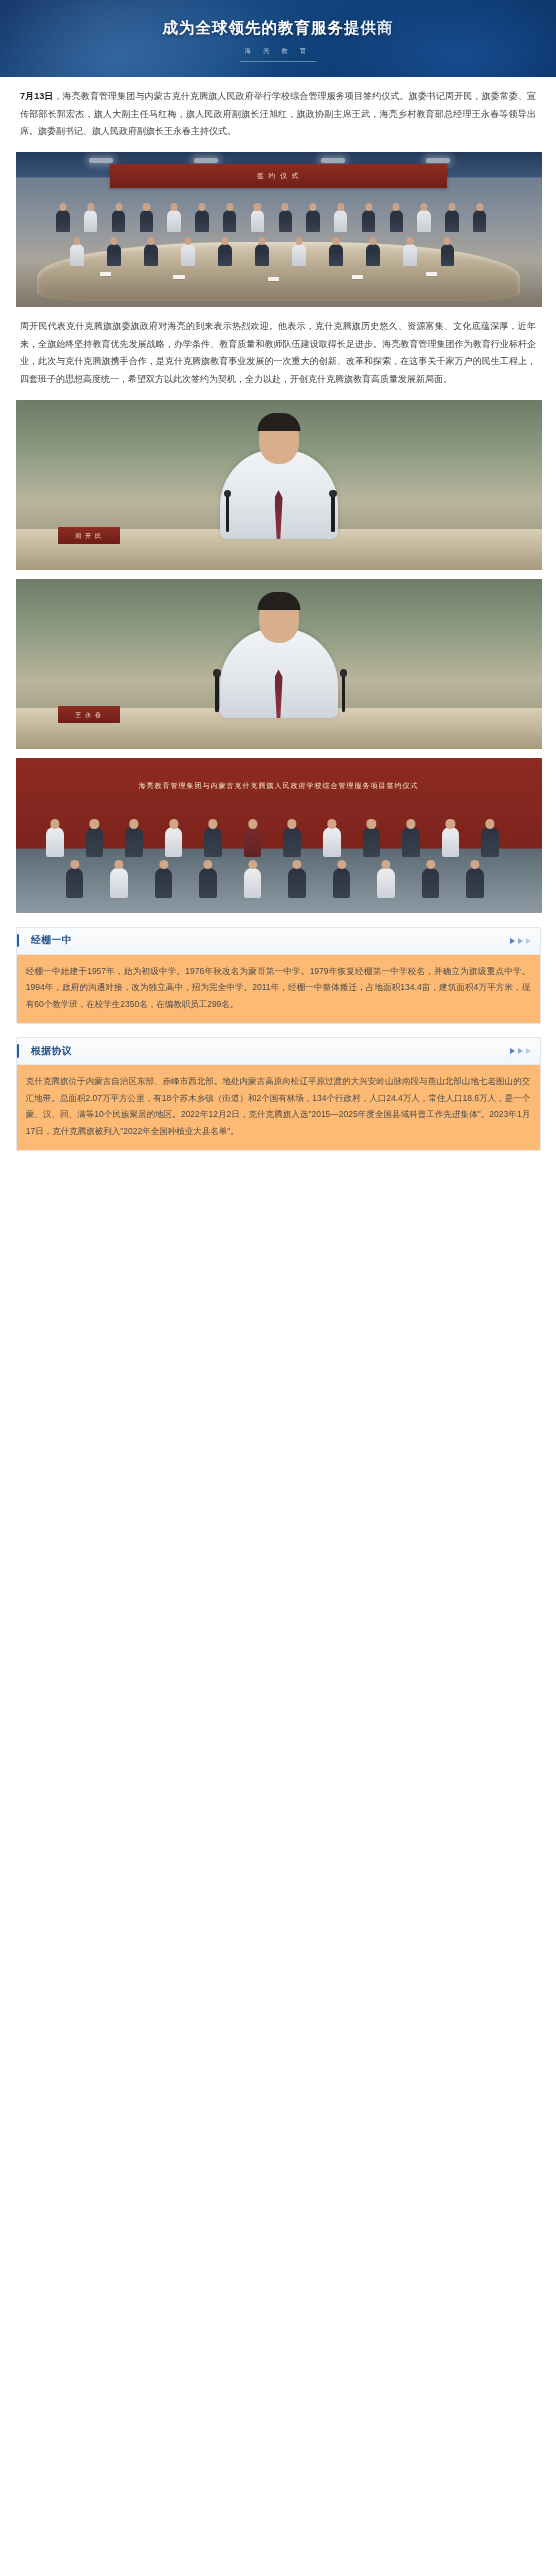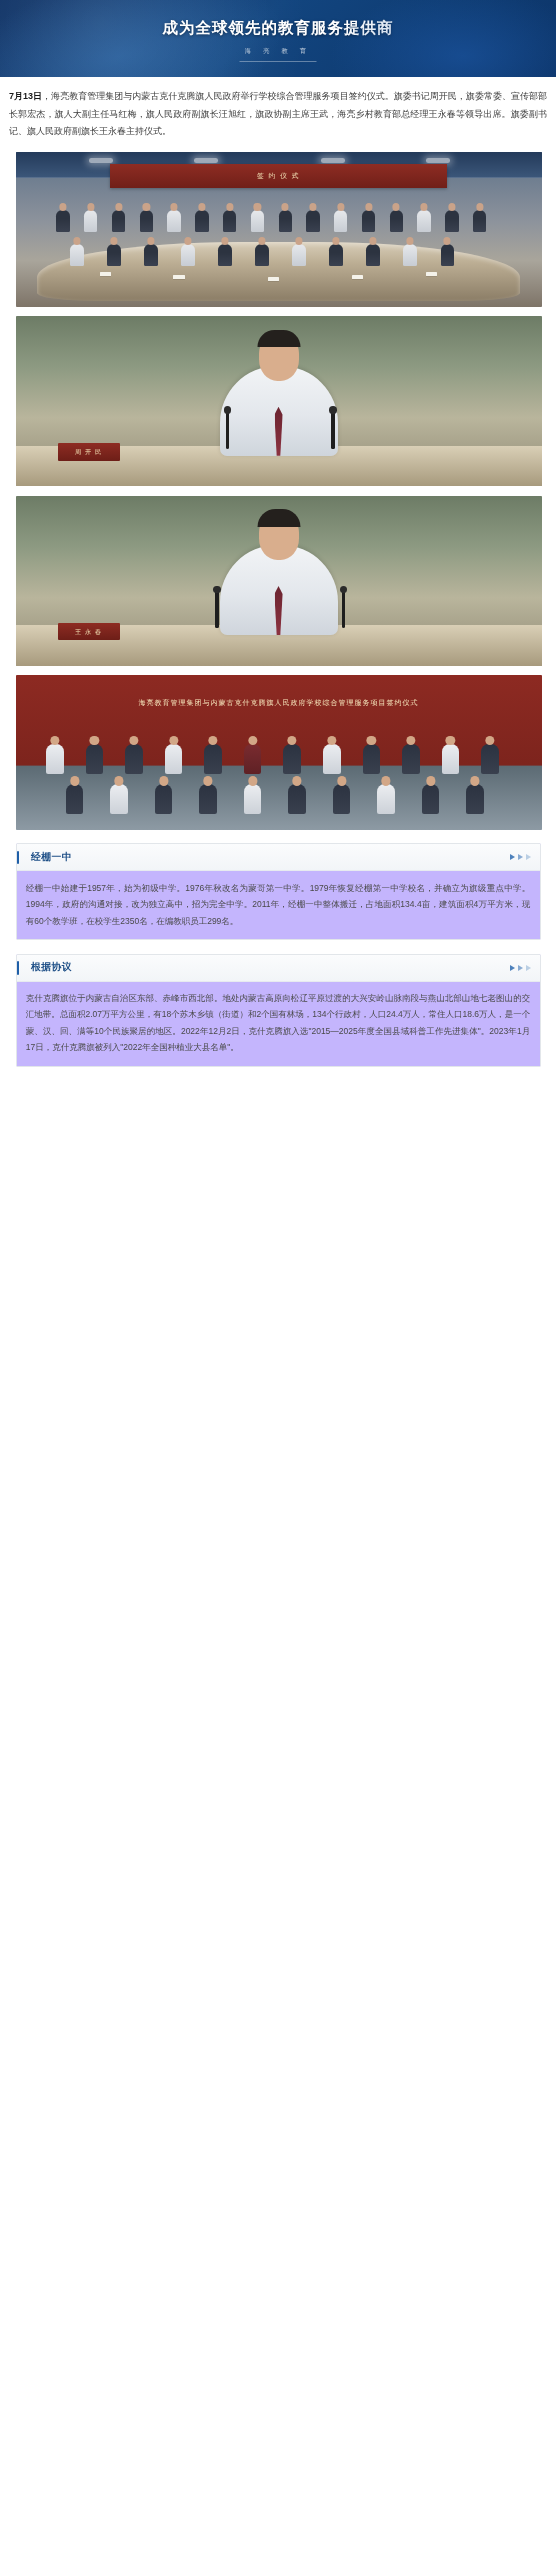--- a/index.html
+++ b/index.html
@@ -65,21 +65,21 @@
     position: absolute;
     left: 50%;
     transform: translateX(-50%);
     top: 61px;
     width: 77px;
     height: 0.5px;
     background: rgba(255,255,255,0.35);
   }
 
   
-  .content { padding: 0 9px; }
+  .content { padding: 0 20px; }
   p.para {
     font-size: 9px;
     line-height: 17.5px;
     color: #3b3b3b;
     text-align: justify;
     margin: 11.3px 0 11.3px 0;
     text-indent: 0;
   }
   p.para b, p.para .nm {
     color: #1a1a1a;
@@ -251,21 +251,21 @@
     background: #d2a787;
   }
   .scene-group .gp.l { background: linear-gradient(to bottom,#eceef1,#ccd1d8); }
   .scene-group .gp.r { background: linear-gradient(to bottom,#7a2b2f,#5f2125); }
 
   
   .card {
     margin: 13.4px 15.5px 0 15.5px;
     border: 0.5px solid #e2e6ea;
     border-radius: 1.5px;
-    background: #c4b5fd;
+    background: #fdba74;
   }
   .card-head {
     position: relative;
     display: flex;
     align-items: center;
     justify-content: space-between;
     height: 27px;
     padding: 0 8.2px;
     background: linear-gradient(to bottom, #fbfcfd, #f2f5f8);
     border-bottom: 0.5px solid #e7ebef;
@@ -364,20 +364,24 @@
         <div class="person" style="left:85%"></div>
       </div>
       <div class="doc" style="left:16%;bottom:20%"></div>
       <div class="doc" style="left:30%;bottom:18%"></div>
       <div class="doc" style="left:48%;bottom:17%"></div>
       <div class="doc" style="left:64%;bottom:18%"></div>
       <div class="doc" style="left:78%;bottom:20%"></div>
     </div>
   </div>
 
+  <div class="content">
+
+    <p class="para">周开民代表克什克腾旗旗委旗政府对海亮的到来表示热烈欢迎。他表示，克什克腾旗历史悠久、资源富集、文化底蕴深厚，近年来，全旗始终坚持教育优先发展战略，办学条件、教育质量和教师队伍建设取得长足进步。海亮教育管理集团作为教育行业标杆企业，此次与克什克腾旗携手合作，是克什克腾旗教育事业发展的一次重大的创新、改革和探索，在这事关千家万户的民生工程上，四套班子的思想高度统一，希望双方以此次签约为契机，全力以赴，开创克什克腾旗教育高质量发展新局面。</p>
+  </div>
 
   <div class="photo h-portrait">
     <div class="scene-portrait">
       <div class="desk"></div>
       <div class="bust"></div>
       <div class="tie"></div>
       <div class="mic" style="left:40%"></div>
       <div class="mic" style="left:60%"></div>
       <div class="nameplate">周 开 民</div>
     </div>

